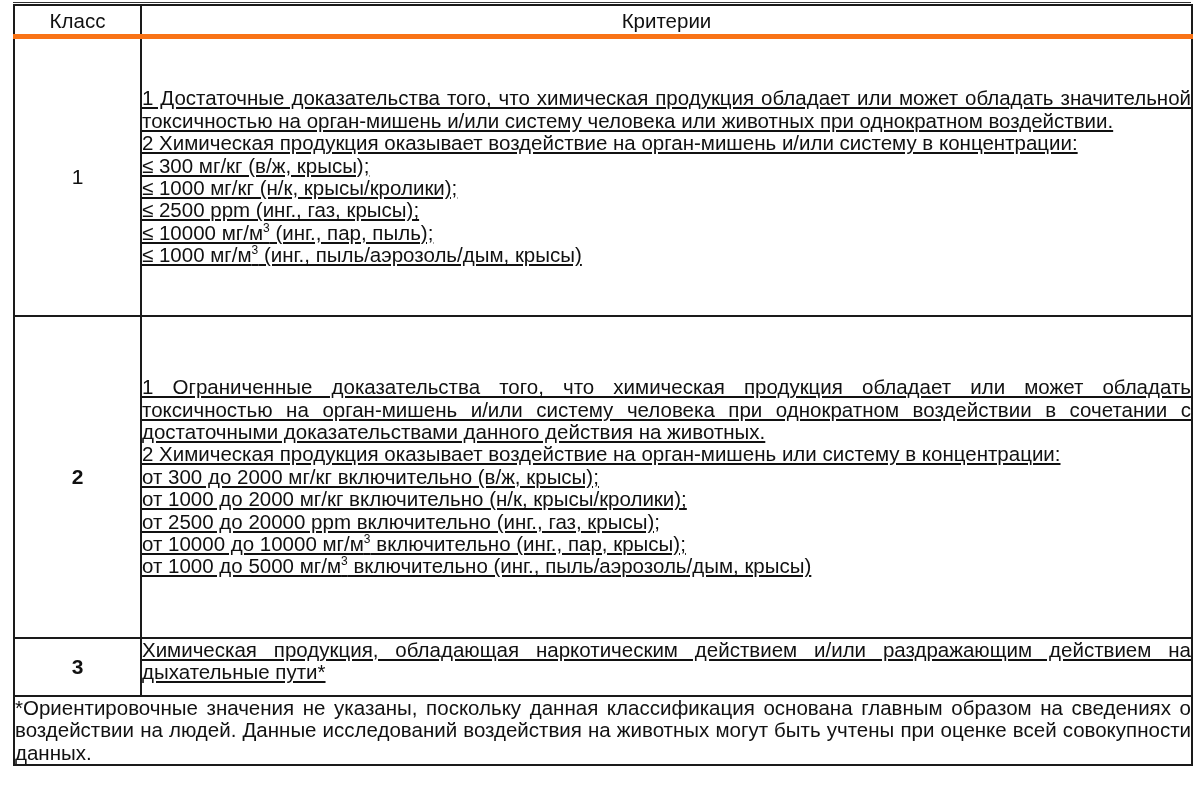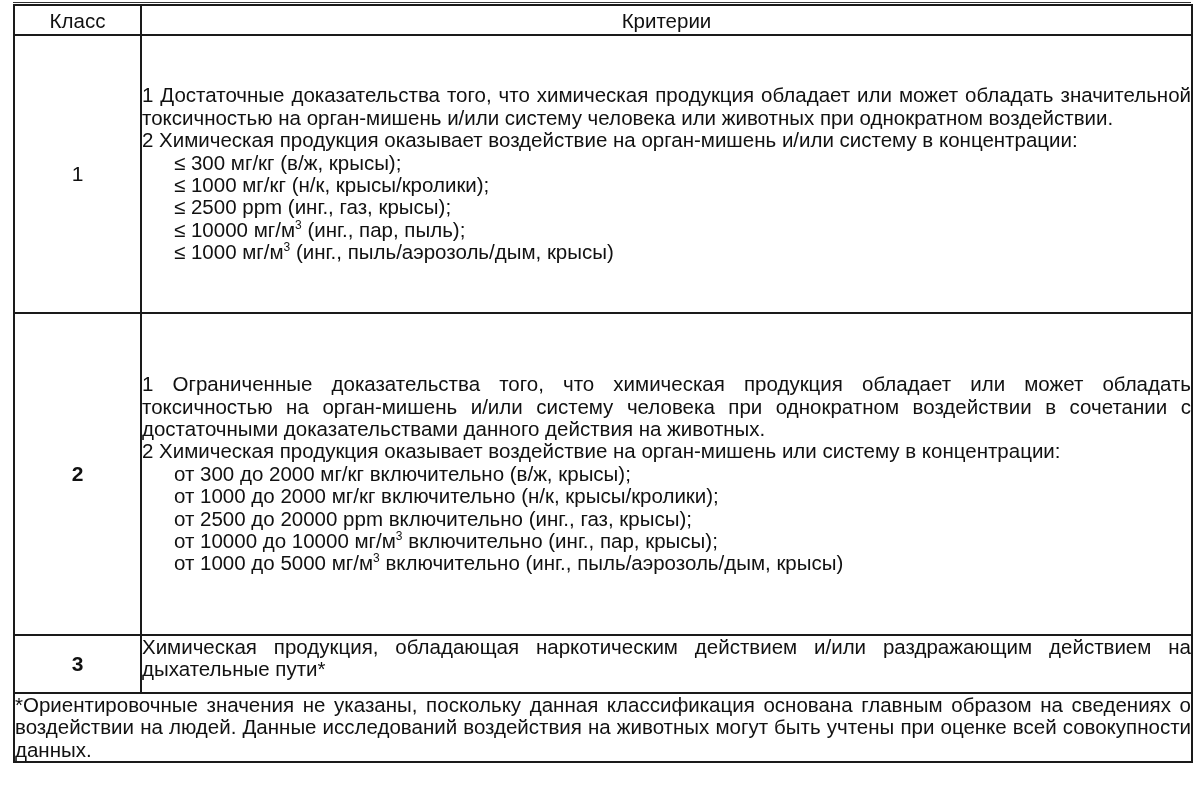--- a/index.html
+++ b/index.html
@@ -46,38 +46,38 @@
       vertical-align: middle;
     }
     col.col-class { width: 127px; }
     col.col-criteria { width: 1051px; }
     th {
       font-weight: normal;
       text-align: center;
       height: 28px;
       line-height: 27px;
     }
-    tr.header-row th { border-bottom: 1px solid #f97316; }
+    tr.header-row th { border-bottom: 5px solid #f97316; }
     td.class-cell {
       text-align: center;
       font-size: 21px;
     }
     td.criteria-cell {
       text-align: justify;
       padding: 2px 11px 1px 11px;
+      text-decoration: underline;
     }
     td.criteria-cell .para {
       display: block;
       text-align: justify;
       text-align-last: left;
     }
     td.criteria-cell .line {
       display: block;
       text-align: left;
-      padding-left: 32px;
     }
     sup {
       font-size: 12px;
       line-height: 0;
       vertical-align: 8px;
     }
     td.footnote-cell {
       padding: 2px 7px 3px 7px;
       text-align: justify;
       text-align-last: left;

